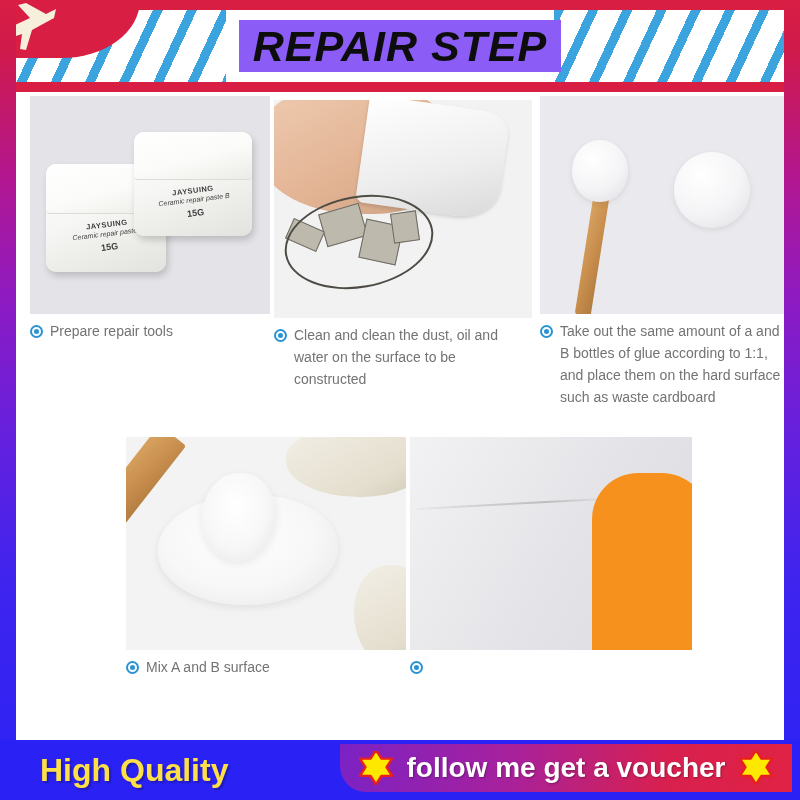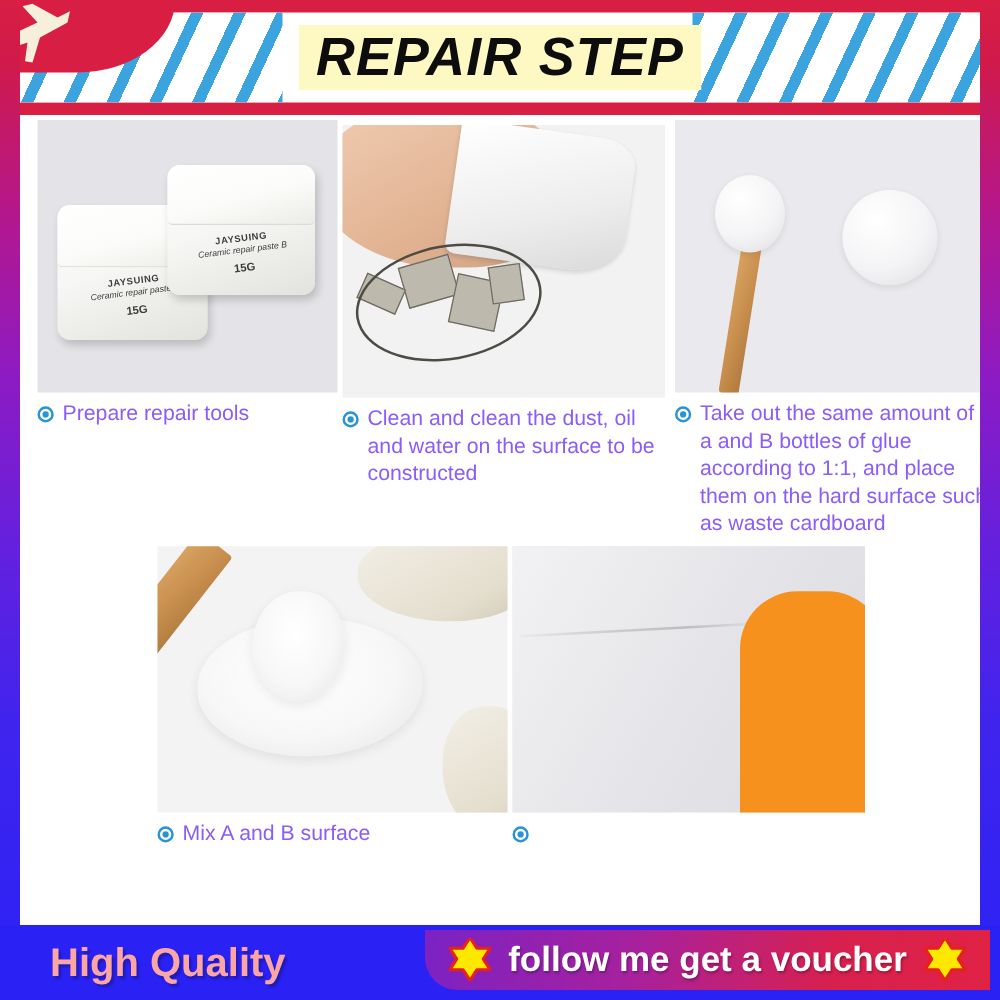--- a/index.html
+++ b/index.html
@@ -56,21 +56,21 @@
     position: absolute;
     left: 0; right: 0; top: 0;
     height: 72px;
     display: flex; align-items: center; justify-content: center;
     font-size: 43px; font-weight: bold; font-style: italic;
     letter-spacing: 1px;
     color: #0d0d0d;
     z-index: 2;
   }
   .header-title span {
-    background: #fef9c3;
+    background: #8b5cf6;
     padding: 0 14px;
     line-height: 52px;
   }
 
   
   .ship-badge {
     position: absolute; left: 0; top: 0;
     width: 140px; height: 58px;
     background: #d81e43;
     border-bottom-right-radius: 78px 58px;
@@ -112,23 +112,23 @@
   .photo {
     position: relative;
     overflow: hidden;
     background: #e6e6ea;
   }
 
   .caption {
     position: relative;
     padding-left: 20px;
     padding-top: 6px;
-    font-size: 17px;
+    font-size: 14px;
     line-height: 22px;
-    color: #8b5cf6;
+    color: #737373;
   }
   .bullet {
     position: absolute;
     left: 0; top: 11px;
     width: 13px; height: 13px;
     border-radius: 50%;
     border: 2px solid #2a93d5;
     background: #ffffff;
   }
   .bullet::after {
@@ -241,21 +241,21 @@
     width: 800px; height: 60px;
     background: #2a22f5;
     z-index: 7;
     overflow: hidden;
   }
   .footer-left {
     position: absolute;
     left: 40px; top: 0; height: 60px;
     display: flex; align-items: center;
     font-size: 32px; font-weight: bold;
-    color: #fca5a5;
+    color: #fde047;
     text-shadow: 2px 2px 2px rgba(0,0,0,0.25);
     z-index: 2;
   }
   .footer-banner {
     position: absolute;
     left: 340px; top: 4px;
     width: 452px; height: 48px;
     background: linear-gradient(100deg, #7b22c4 0%, #a8219c 38%, #d8204f 72%, #e02244 100%);
     border-radius: 0 0 0 26px;
     display: flex; align-items: center; justify-content: center;

